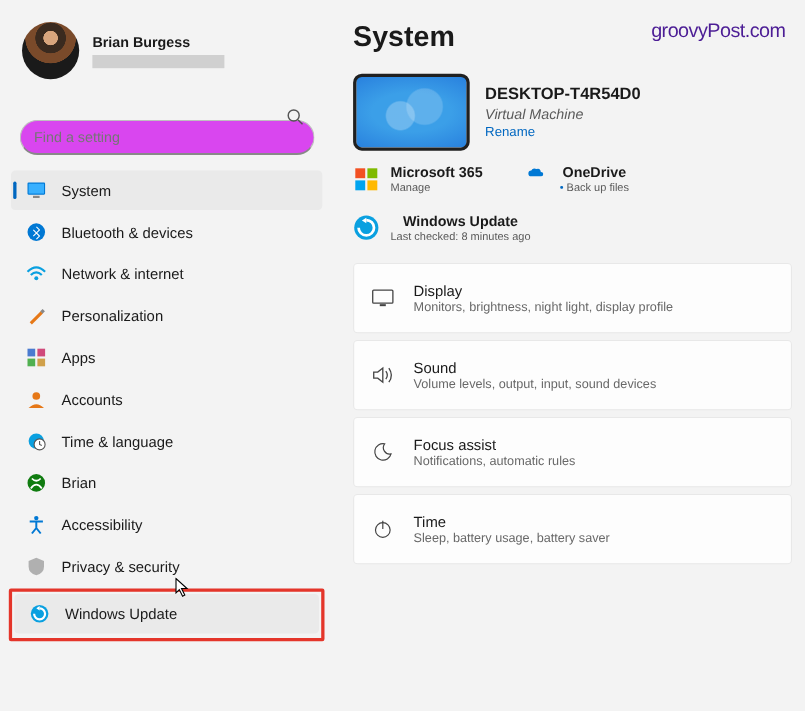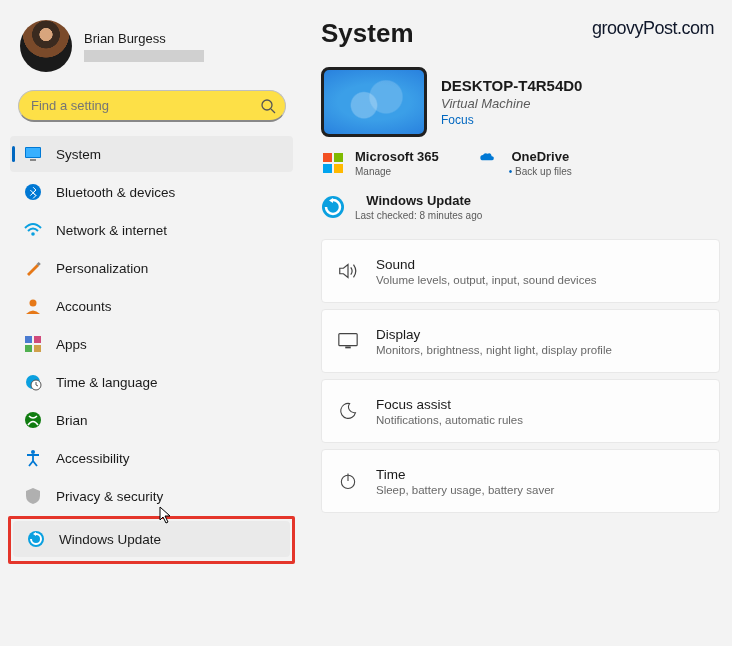--- a/index.html
+++ b/index.html
@@ -23,41 +23,42 @@
   display: flex;
   align-items: center;
   gap: 12px;
   padding: 4px 16px 16px 16px;
 }
 .avatar {
   width: 52px; height: 52px;
   border-radius: 50%;
   background: radial-gradient(circle at 50% 28%, #d8a57d 0 14%, #3a2a1f 15% 30%, #7a4a2a 31% 50%, #1a1a1a 51% 100%);
 }
-.profile-name { font-weight: 400; font-size: 13px; }
+.profile-name { font-weight: 700; font-size: 13px; }
 .profile-email {
   margin-top: 4px;
   width: 120px; height: 12px;
   background: #d0d0d0;
 }
 .search-wrap { padding: 2px 14px 14px 14px; }
 .search {
   width: 268px;
   position: relative;
 }
 .search input {
   width: 100%;
   height: 32px;
   padding: 0 34px 0 12px;
   border: 1px solid #bfbfbf;
   border-bottom: 2px solid #888;
   border-radius: 16px;
-  background: #fde047;
+  background: #d946ef;
   font-size: 13px;
   outline: none;
+  margin-top: 19px;
 }
 .search-icon {
   position: absolute;
   right: 10px; top: 8px;
   width: 16px; height: 16px;
 }
 .nav { flex: 1; padding: 0 6px; overflow: visible; }
 .nav-item {
   display: flex;
   align-items: center;
@@ -100,21 +101,21 @@
 .main-header {
   display: flex;
   justify-content: space-between;
   align-items: flex-start;
   margin-bottom: 18px;
 }
 .page-title { font-size: 26px; font-weight: 600; }
 .watermark {
   font-family: Verdana, sans-serif;
   font-size: 18px;
-  color: #0f172a;
+  color: #4c1d95;
   letter-spacing: -0.5px;
   padding-right: 6px;
 }
 .device-row {
   display: flex;
   align-items: center;
   gap: 14px;
   margin-bottom: 12px;
 }
 .device-thumb {
@@ -246,36 +247,36 @@
           <svg viewBox="0 0 18 18" width="18" height="18">
               <path d="M3 15 L13 5 L15 7 L5 17 Z" fill="#e67817"></path>
               <rect x="13" y="3" width="3" height="3" fill="#888" transform="rotate(45 14 5)"></rect>
             </svg>
         </span>
         <span class="nav-label">Personalization</span>
       </div>
       <div class="nav-item">
         <span class="nav-icon">
           <svg viewBox="0 0 18 18" width="18" height="18">
-              <circle cx="9" cy="6" r="3.5" fill="#e67817"></circle>
-              <path d="M2 17 Q9 10 16 17 Z" fill="#e67817"></path>
-            </svg>
-        </span>
-        <span class="nav-label">Accounts</span>
-      </div>
-      <div class="nav-item">
-        <span class="nav-icon">
-          <svg viewBox="0 0 18 18" width="18" height="18">
               <rect x="1" y="1" width="7" height="7" fill="#4a7bd0"></rect>
               <rect x="10" y="1" width="7" height="7" fill="#d04a7b"></rect>
               <rect x="1" y="10" width="7" height="7" fill="#50b050"></rect>
               <rect x="10" y="10" width="7" height="7" fill="#d0a04a"></rect>
             </svg>
         </span>
         <span class="nav-label">Apps</span>
+      </div>
+      <div class="nav-item">
+        <span class="nav-icon">
+          <svg viewBox="0 0 18 18" width="18" height="18">
+              <circle cx="9" cy="6" r="3.5" fill="#e67817"></circle>
+              <path d="M2 17 Q9 10 16 17 Z" fill="#e67817"></path>
+            </svg>
+        </span>
+        <span class="nav-label">Accounts</span>
       </div>
       <div class="nav-item">
         <span class="nav-icon">
           <svg viewBox="0 0 18 18" width="18" height="18">
               <circle cx="9" cy="9" r="7" fill="#0aa0e0"></circle>
               <circle cx="12" cy="12" r="5" fill="#fff" stroke="#555" stroke-width="1"></circle>
               <path d="M12 9 L12 12 L14 13" stroke="#555" stroke-width="1" fill="none"></path>
             </svg>
         </span>
         <span class="nav-label">Time &amp; language</span>
@@ -329,21 +330,21 @@
     <div class="main-header">
       <h1 class="page-title">System</h1>
       <div class="watermark">groovyPost.com</div>
     </div>
 
     <div class="device-row">
       <div class="device-thumb"></div>
       <div>
         <div class="device-name">DESKTOP-T4R54D0</div>
         <div class="device-type">Virtual Machine</div>
-        <div class="device-rename">Focus</div>
+        <div class="device-rename">Rename</div>
       </div>
     </div>
 
     <div class="services-row">
       <div class="service">
         <span class="service-icon">
           <svg viewBox="0 0 24 24" width="24" height="24">
               <rect x="2" y="2" width="9" height="9" fill="#f25022"></rect>
               <rect x="13" y="2" width="9" height="9" fill="#7fba00"></rect>
               <rect x="2" y="13" width="9" height="9" fill="#00a4ef"></rect>
@@ -379,39 +380,39 @@
       <div>
         <div class="service-title">Windows Update</div>
         <div class="service-sub">Last checked: 8 minutes ago</div>
       </div>
     </div>
 
     <div class="cards">
       <div class="card">
         <span class="card-icon">
           <svg viewBox="0 0 24 24" width="22" height="22">
-              <path d="M3 9 L7 9 L12 5 L12 19 L7 15 L3 15 Z" fill="none" stroke="#444" stroke-width="1.3"></path>
-              <path d="M15 8 Q18 12 15 16 M18 5 Q23 12 18 19" fill="none" stroke="#444" stroke-width="1.3"></path>
-            </svg>
-        </span>
-        <div>
-          <div class="card-title">Sound</div>
-          <div class="card-sub">Volume levels, output, input, sound devices</div>
+              <rect x="2" y="4" width="20" height="13" rx="1" fill="none" stroke="#444" stroke-width="1.3"></rect>
+              <rect x="9" y="18" width="6" height="2" fill="#444"></rect>
+            </svg>
+        </span>
+        <div>
+          <div class="card-title">Display</div>
+          <div class="card-sub">Monitors, brightness, night light, display profile</div>
         </div>
       </div>
       <div class="card">
         <span class="card-icon">
           <svg viewBox="0 0 24 24" width="22" height="22">
-              <rect x="2" y="4" width="20" height="13" rx="1" fill="none" stroke="#444" stroke-width="1.3"></rect>
-              <rect x="9" y="18" width="6" height="2" fill="#444"></rect>
-            </svg>
-        </span>
-        <div>
-          <div class="card-title">Display</div>
-          <div class="card-sub">Monitors, brightness, night light, display profile</div>
+              <path d="M3 9 L7 9 L12 5 L12 19 L7 15 L3 15 Z" fill="none" stroke="#444" stroke-width="1.3"></path>
+              <path d="M15 8 Q18 12 15 16 M18 5 Q23 12 18 19" fill="none" stroke="#444" stroke-width="1.3"></path>
+            </svg>
+        </span>
+        <div>
+          <div class="card-title">Sound</div>
+          <div class="card-sub">Volume levels, output, input, sound devices</div>
         </div>
       </div>
       <div class="card">
         <span class="card-icon">
           <svg viewBox="0 0 24 24" width="20" height="20">
               <path d="M14 3 A9 9 0 1 0 21 14 A7 7 0 0 1 14 3 Z" fill="none" stroke="#444" stroke-width="1.3"></path>
             </svg>
         </span>
         <div>
           <div class="card-title">Focus assist</div>

